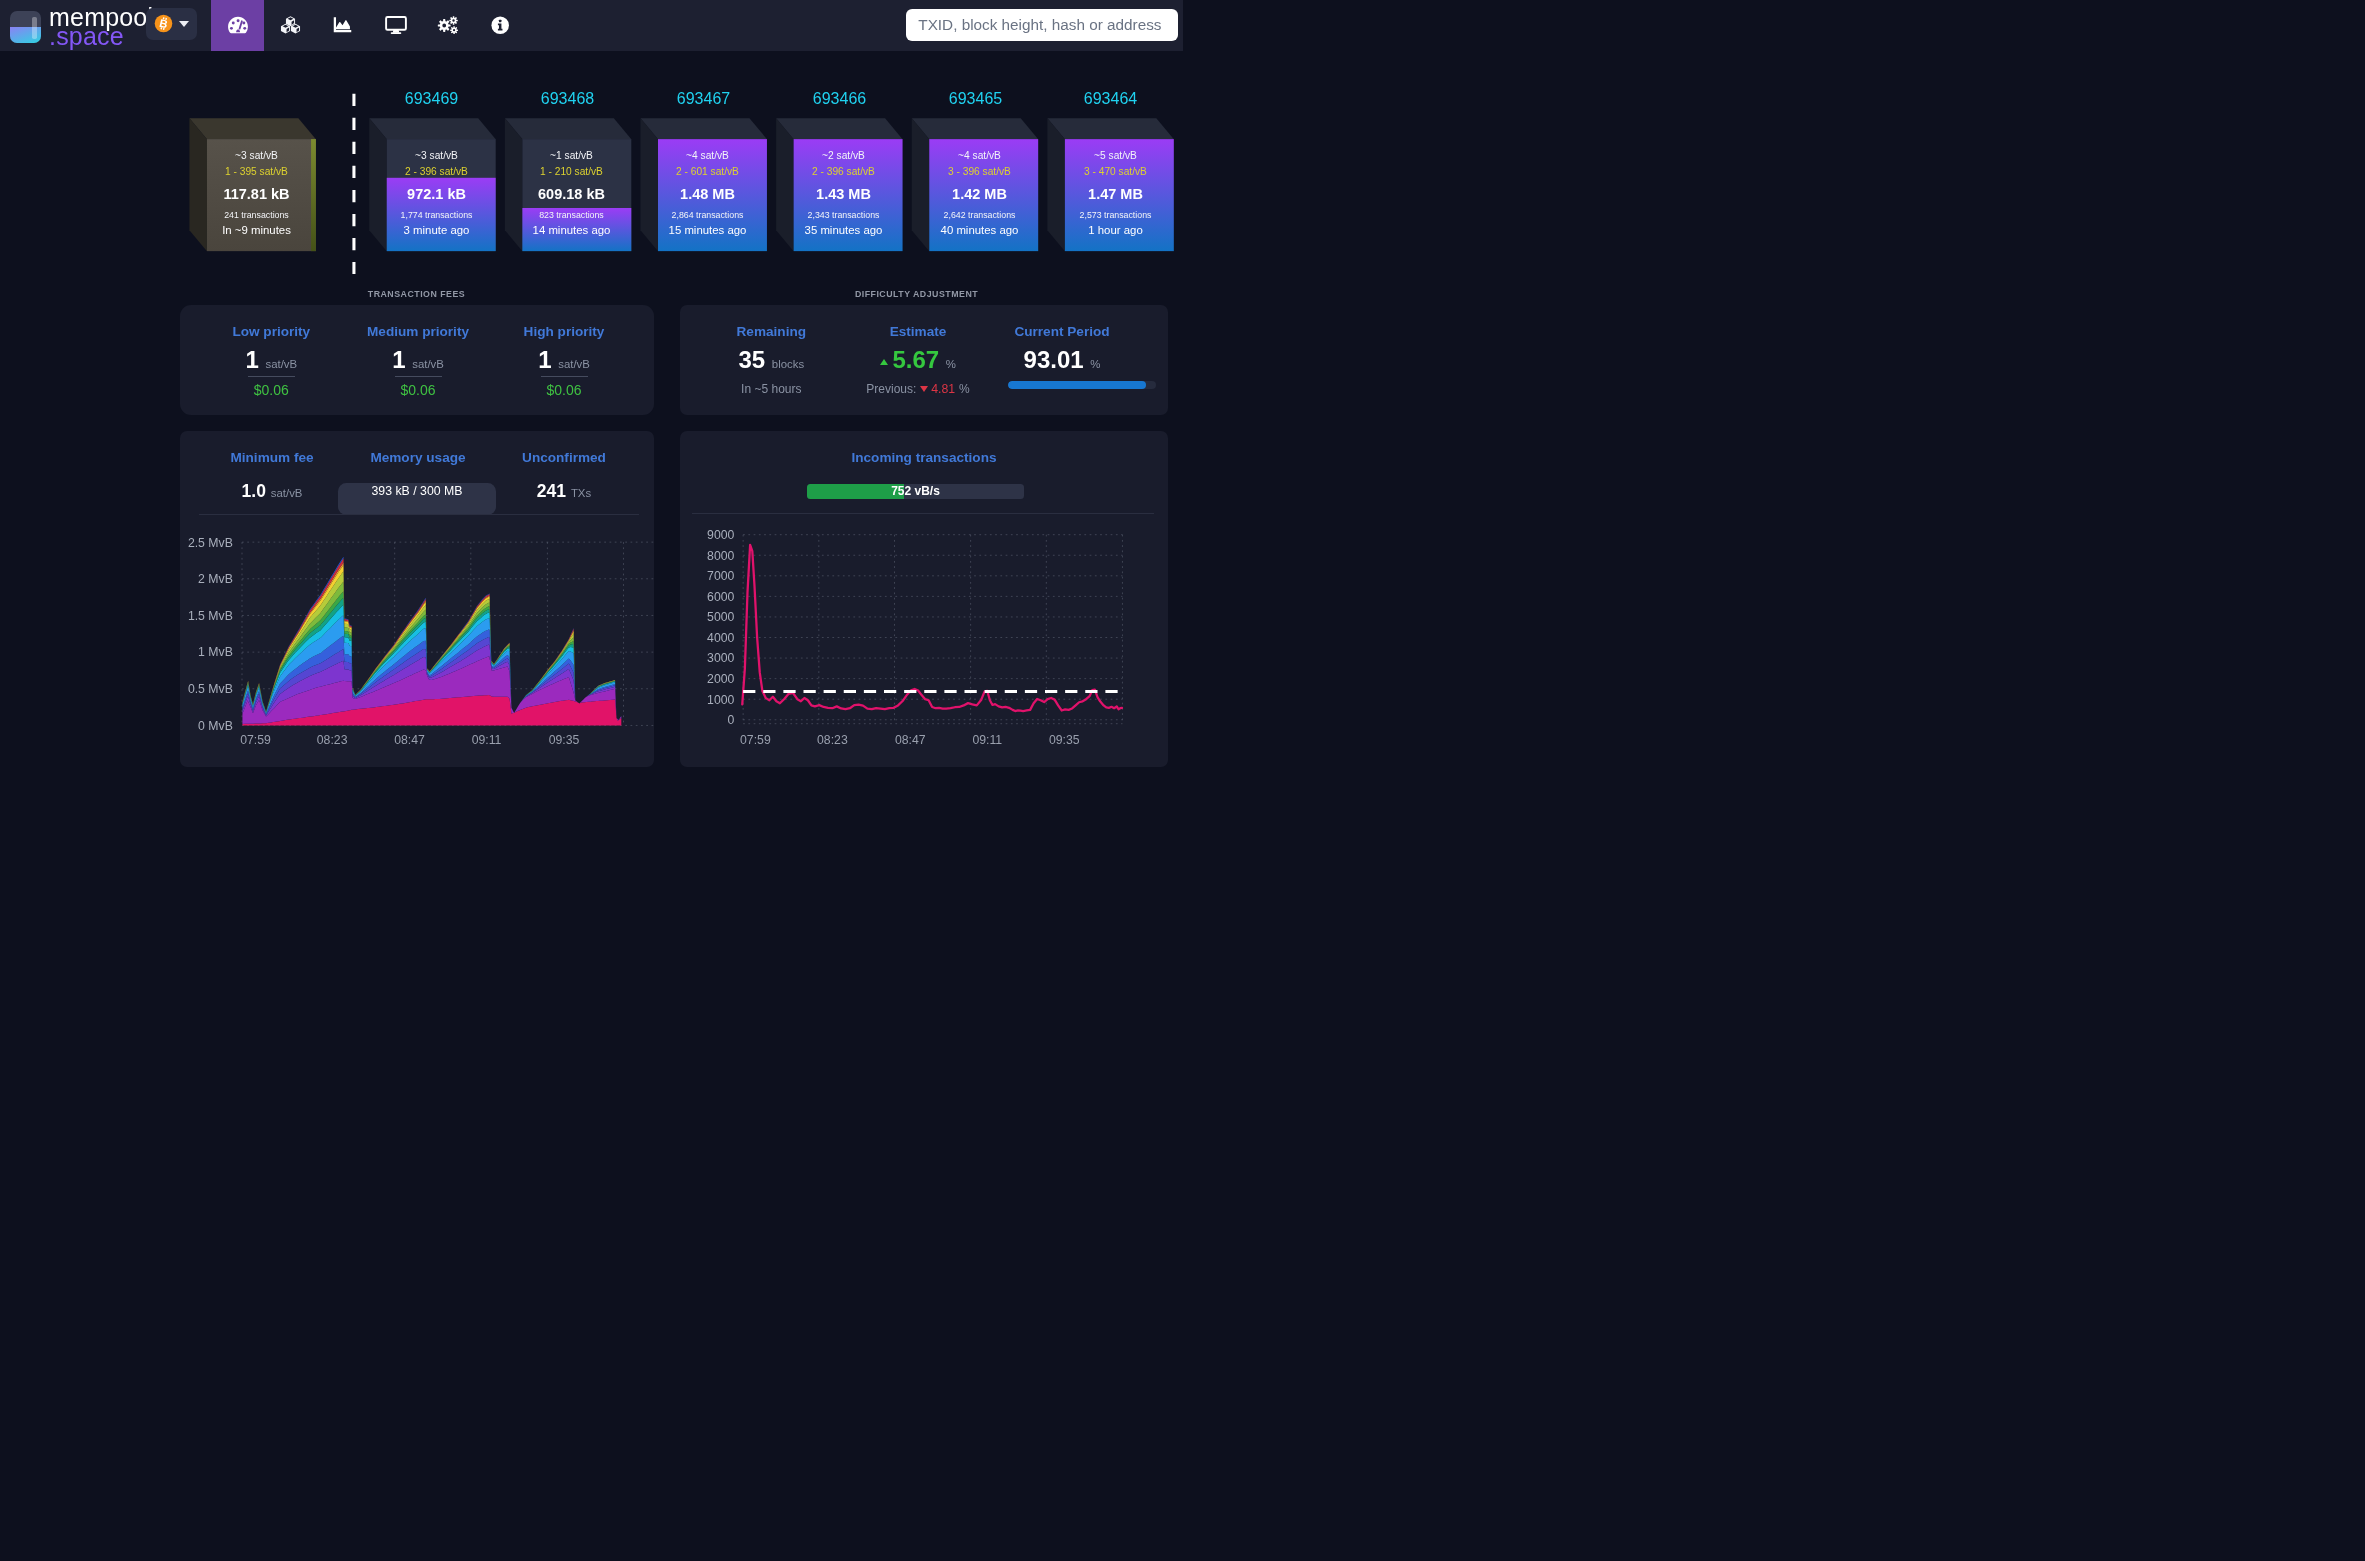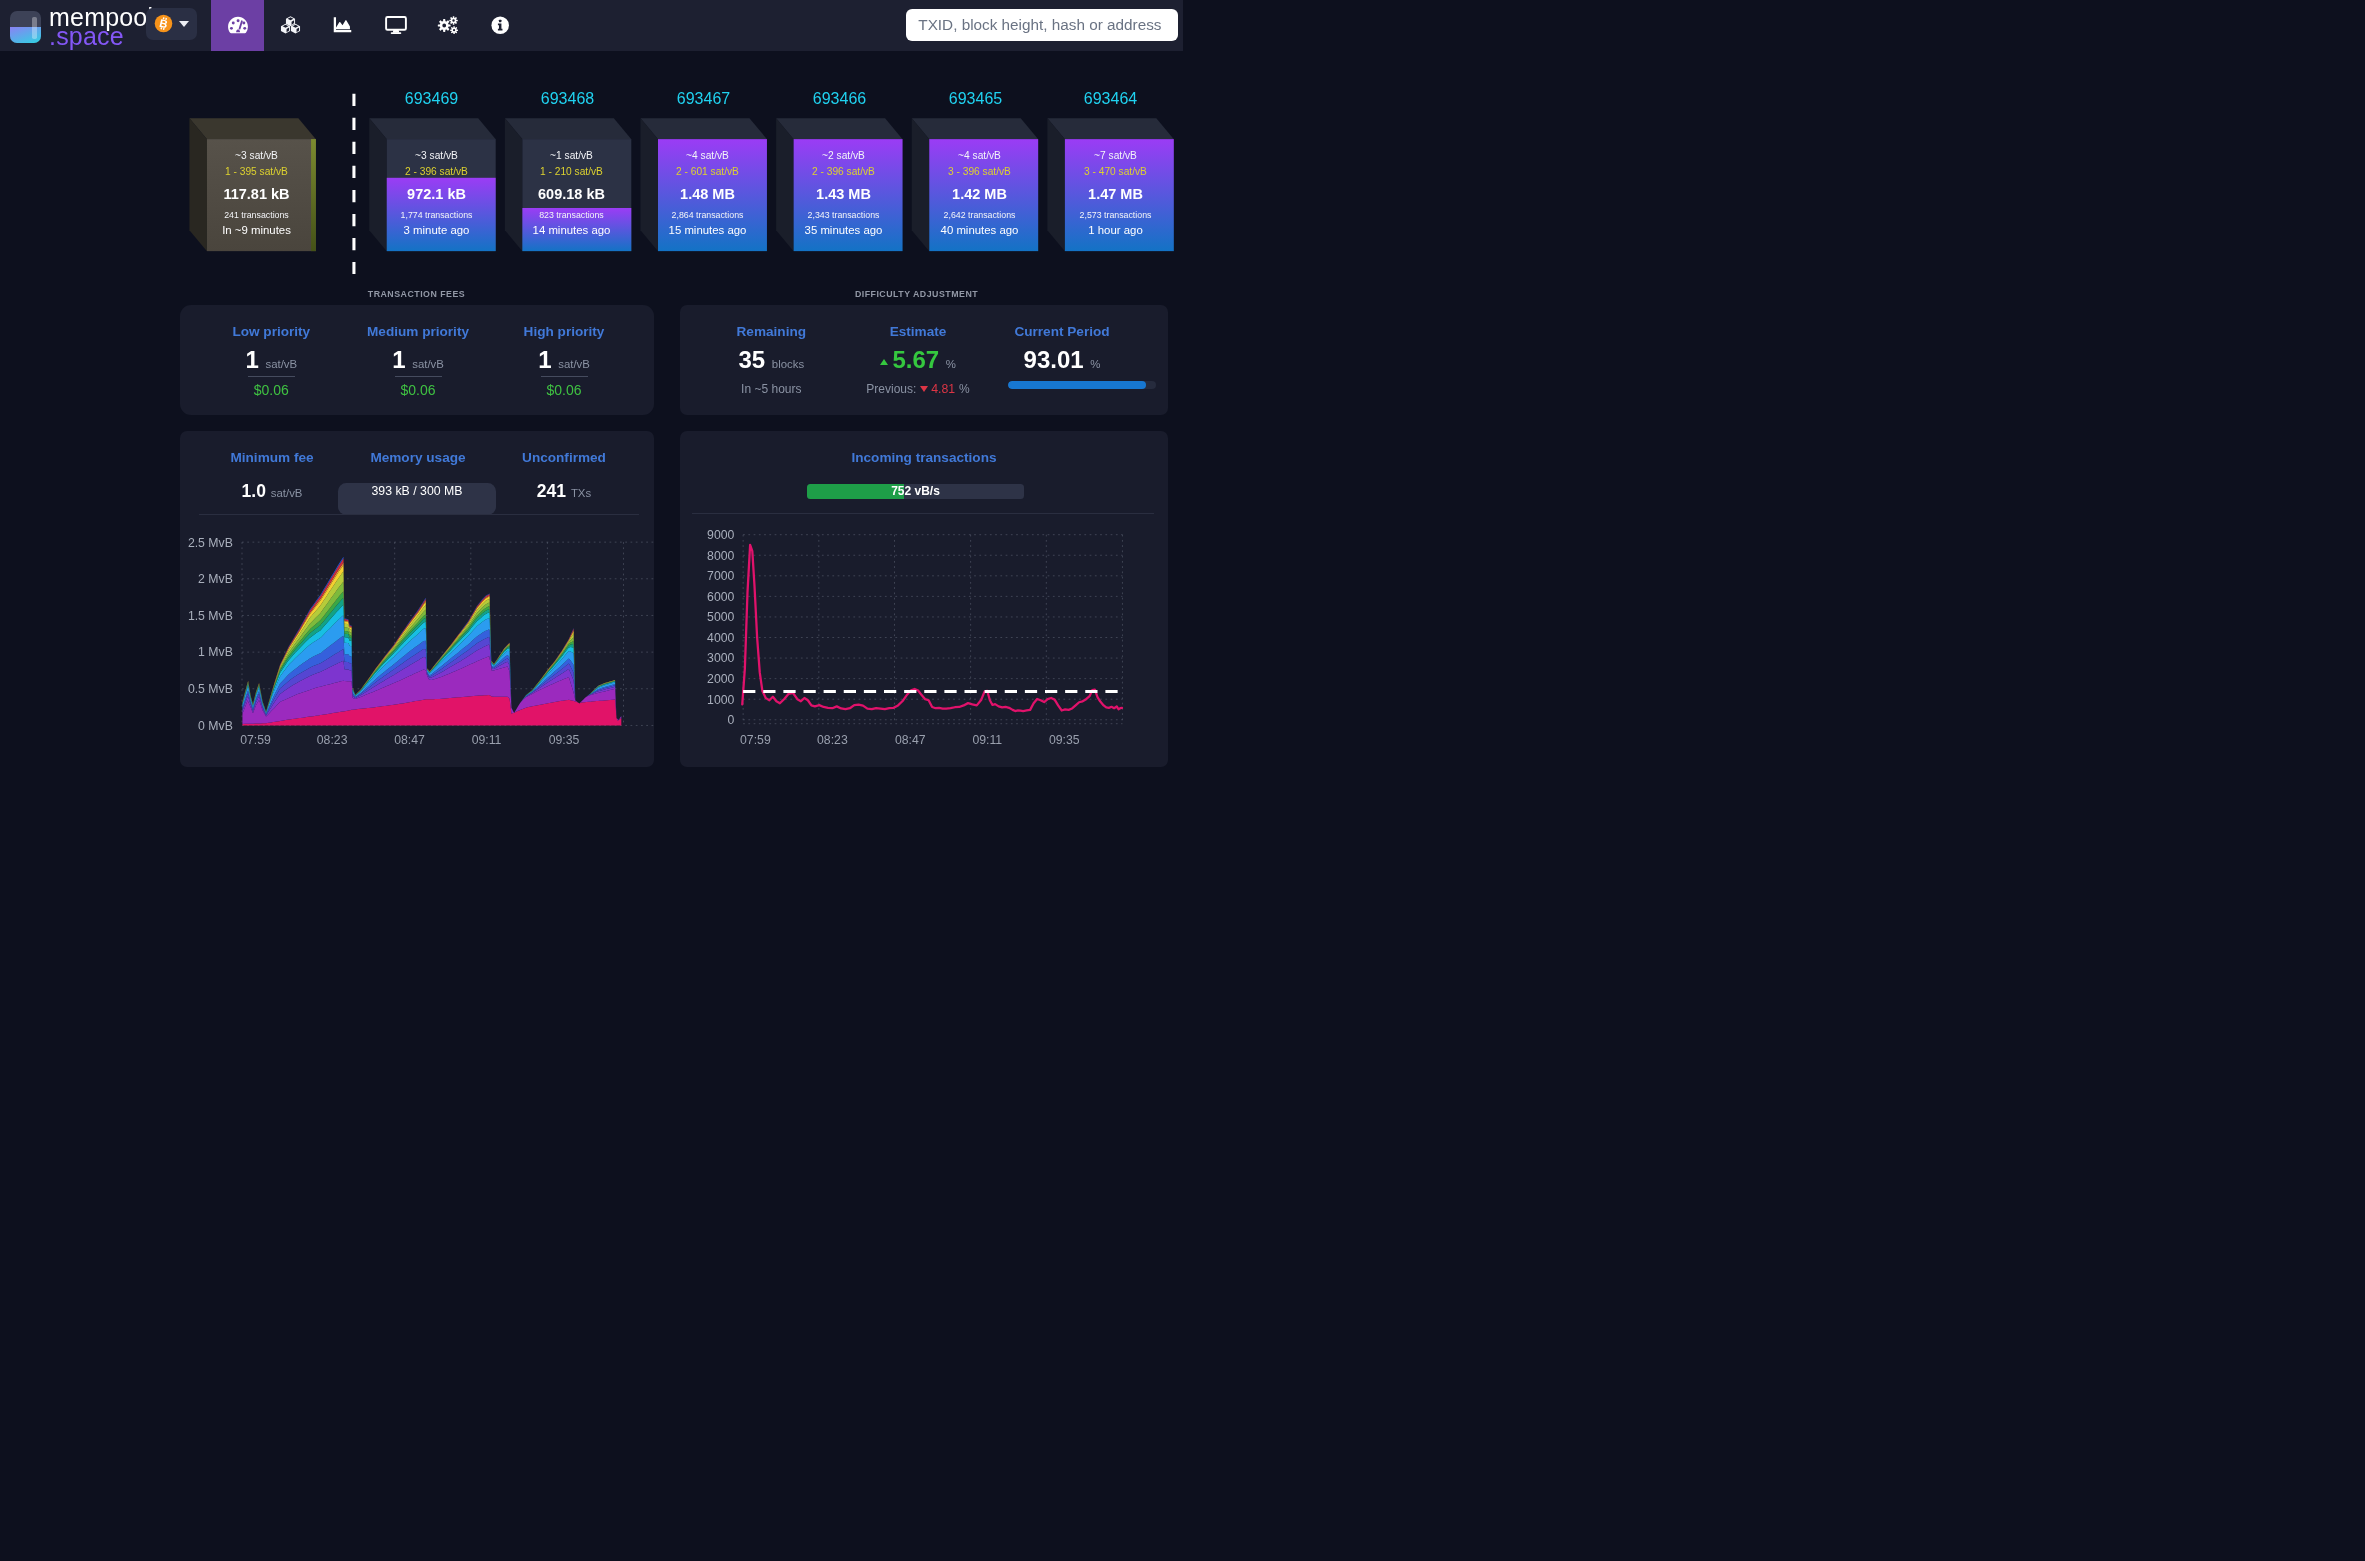--- a/index.html
+++ b/index.html
@@ -246,21 +246,21 @@
 <div class="bl5">35 minutes ago</div>
 </div>
 <div class="btxt" style="left:930px;top:139px;">
 <div class="bl1">~4 sat/vB</div>
 <div class="bl2">3 - 396 sat/vB</div>
 <div class="bl3">1.42 MB</div>
 <div class="bl4">2,642 transactions</div>
 <div class="bl5">40 minutes ago</div>
 </div>
 <div class="btxt" style="left:1066px;top:139px;">
-<div class="bl1">~7 sat/vB</div>
+<div class="bl1">~5 sat/vB</div>
 <div class="bl2">3 - 470 sat/vB</div>
 <div class="bl3">1.47 MB</div>
 <div class="bl4">2,573 transactions</div>
 <div class="bl5">1 hour ago</div>
 </div>
 
 <div class="seclabel" style="left:180px;top:289px;">TRANSACTION FEES</div>
 <div class="seclabel" style="left:680px;top:289px;">DIFFICULTY ADJUSTMENT</div>
 
 <div class="panel" id="feespanel" style="left:180px;top:305px;width:474px;height:110px;border-radius:11px;">

